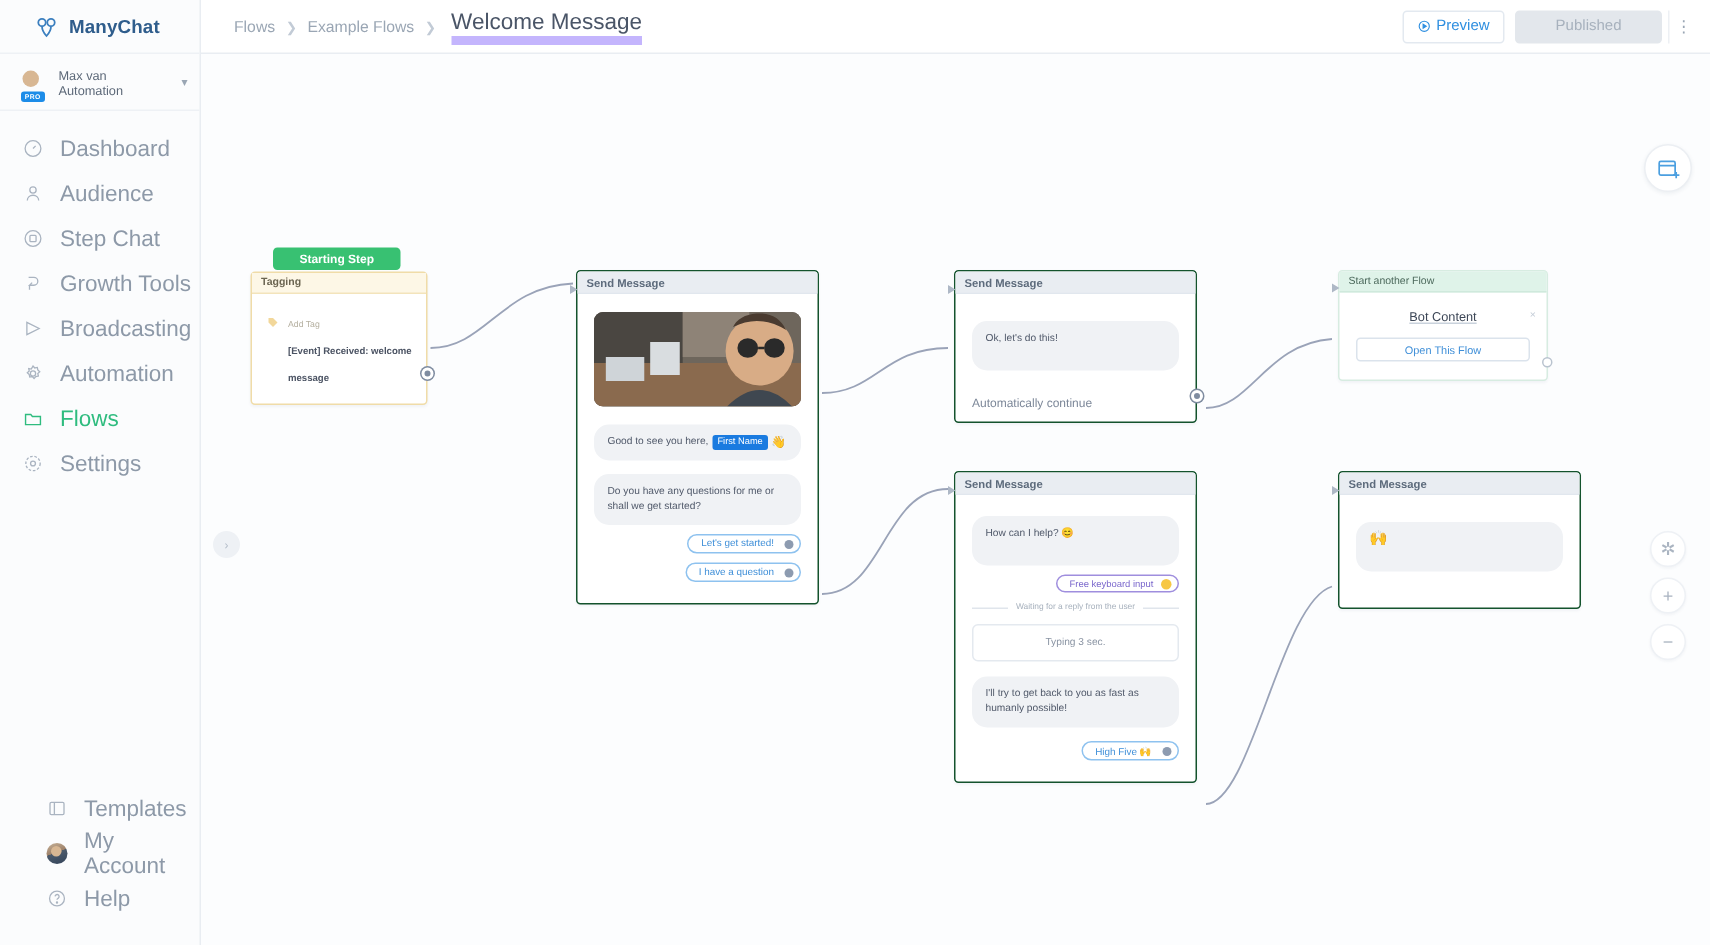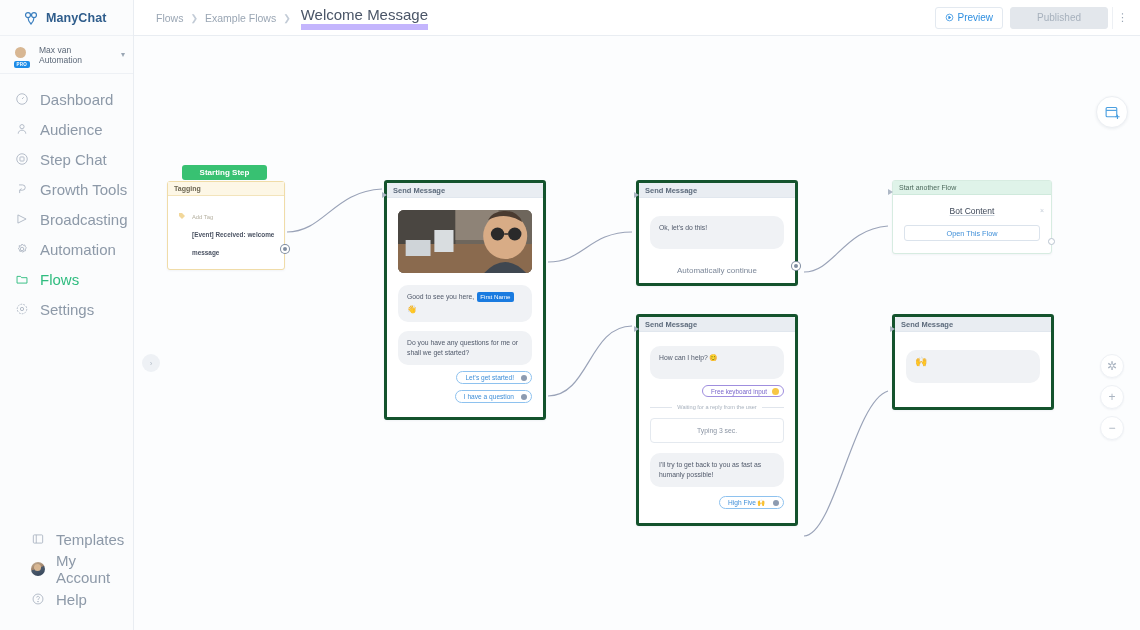--- a/index.html
+++ b/index.html
@@ -97,21 +97,21 @@
   }
   .kebab {
     width: 20px; height: 22px; margin-left: 4px; display: flex; align-items: center; justify-content: center;
     color: #9aa6b4; font-size: 11px; cursor: pointer; border-left: 1px solid #edf0f4;
   }
 
   
   .canvas { position: absolute; inset: 36px 0 0 0; overflow: hidden; background: #fcfdfe; }
   .edges { position: absolute; inset: 0; width: 1006px; height: 594px; pointer-events: none; }
 
-  .node { position: absolute; background: #fff; border: 3px solid #14532d; border-radius: 3px;
+  .node { position: absolute; background: #fff; border: 1px solid #14532d; border-radius: 3px;
           box-shadow: 0 1px 2px rgba(40,60,90,.05); }
   .node-head {
     height: 15px; display: flex; align-items: center; padding: 0 6px;
     font-size: 7.5px; font-weight: bold; color: #5d6b7c;
     background: #e9edf2; border-bottom: 1px solid #e1e7ee;
     border-radius: 2px 2px 0 0;
   }
   .node-body { padding: 10px 9px 12px 9px; }
 
   .bubble {
@@ -144,21 +144,21 @@
   .wait-div .line { flex: 1; height: 1px; background: #e0e5ec; }
   .wait-div .txt { font-size: 5.6px; color: #a7b1bd; white-space: nowrap; }
 
   .typing-box {
     border: 1px solid #e4e9ef; border-radius: 4px; height: 25px;
     display: flex; align-items: center; justify-content: center;
     font-size: 6.8px; color: #8a94a3; background: #fff;
   }
 
   .auto-continue {
-    text-align: center; font-size: 8px; color: #7d8899; margin-top: 17px; cursor: pointer;
+    text-align: left; font-size: 8px; color: #7d8899; margin-top: 17px; cursor: pointer;
   }
 
   
   .node-tagging { border: 1px solid #f0dca8; background: #fff; }
   .tag-head {
     height: 14px; background: #fdf7e6; border-bottom: 1px solid #f3e4bb;
     display: flex; align-items: center; padding: 0 6px;
     font-size: 7px; font-weight: bold; color: #6b6551;
   }
   .tag-body { padding: 9px 8px 10px 10px; display: flex; gap: 6px; }
@@ -450,21 +450,21 @@
       <div class="node" style="left:502px; top:144px; width:162px;">
         <div class="node-head">Send Message</div>
         <div class="node-body" style="padding:18px 11px 8px 11px;">
           <div class="bubble tall">Ok, let's do this!</div>
           <div class="auto-continue">Automatically continue</div>
         </div>
         <span class="port-in" style="left:-5px; top:9px;"></span>
         <span class="port" style="right:-5px; bottom:13px;"></span>
       </div>
 
-      <div class="node node-flow" style="left:758px; top:144px; width:160px;">
+      <div class="node node-flow" style="left:758px; top:144px; width:140px;">
         <div class="flow-head">Start another Flow</div>
         <div class="flow-body">
           <span class="flow-x">×</span>
           <div class="flow-title">Bot Content</div>
           <div class="flow-btn">Open This Flow</div>
         </div>
         <span class="port-in" style="left:-5px; top:8px;"></span>
         <span class="port-open" style="right:-4px; bottom:8px;"></span>
       </div>
 

